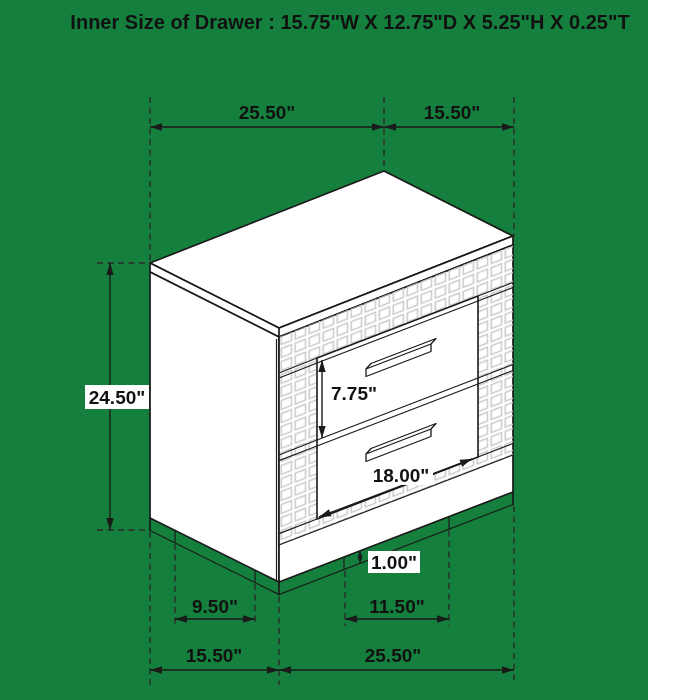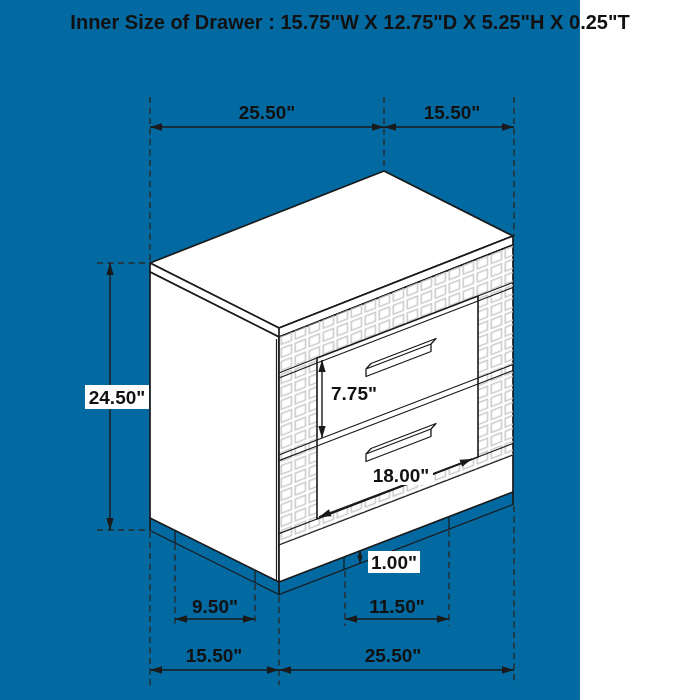--- a/index.html
+++ b/index.html
@@ -1,16 +1,16 @@
 <!DOCTYPE html>
 <html><head>
 <meta charset="utf-8">
 <style>
   html,body { margin:0; padding:0; background:#ffffff; }
-  #stage { width:580px; height:700px; position:relative; background:#0369a1;
+  #stage { width:648px; height:700px; position:relative; background:#15803d;
            font-family:"Liberation Sans", sans-serif; }
   svg { display:block; }
   .face   { fill:#ffffff; stroke:#1a1a1a; stroke-width:1.7; stroke-linejoin:round; }
   .edge   { fill:none;    stroke:#1a1a1a; stroke-width:1.7; stroke-linecap:round; }
   .thin   { fill:none;    stroke:#1a1a1a; stroke-width:1.2; }
   .bay    { fill:#ffffff; stroke:#1a1a1a; stroke-width:1.6; stroke-linejoin:round; }
   .handle { fill:#ffffff; stroke:#1a1a1a; stroke-width:1.3; stroke-linejoin:round; }
   .dash   { fill:none; stroke:#2a2a2a; stroke-width:1.4; stroke-dasharray:6 4.5; }
   .dim    { fill:none; stroke:#1a1a1a; stroke-width:1.4; }
   .lbg    { fill:#ffffff; }

